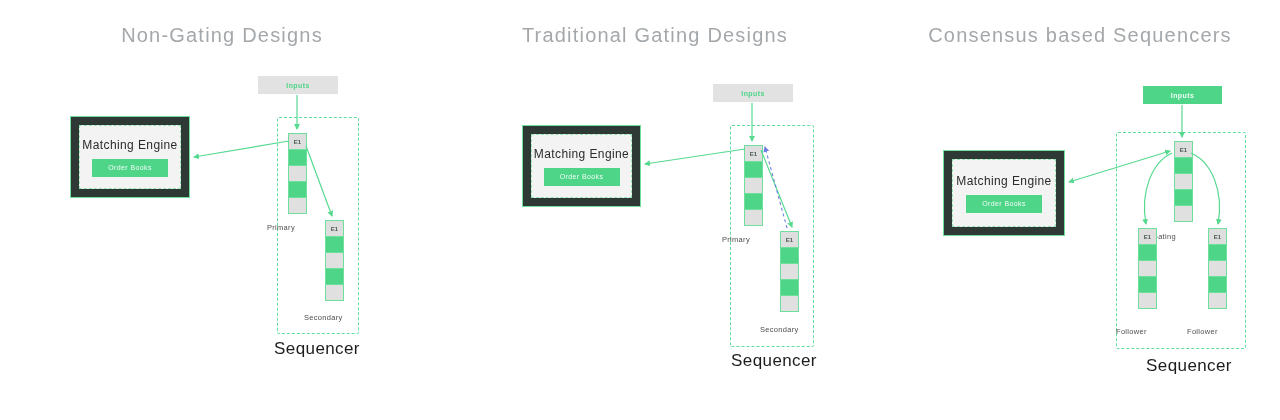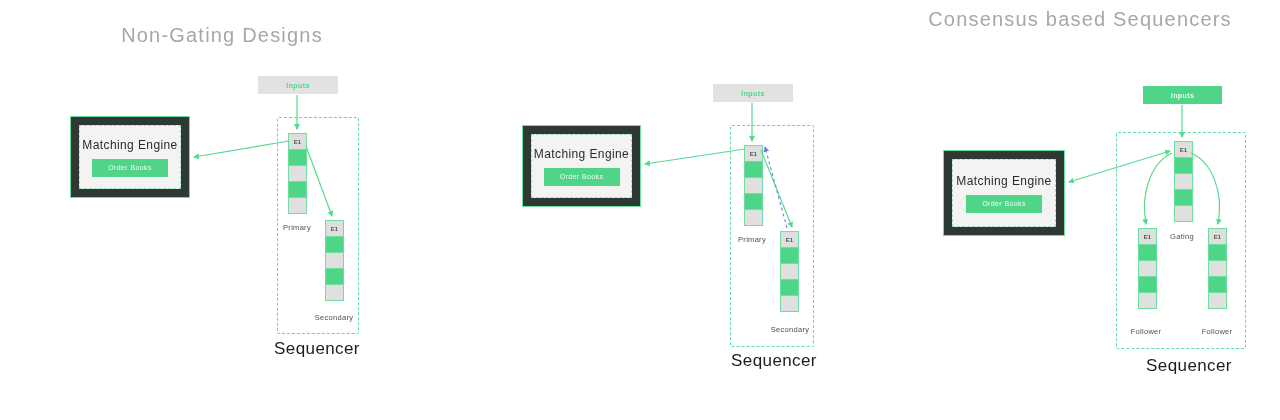--- a/index.html
+++ b/index.html
@@ -31,21 +31,21 @@
 
   
   .stack{position:absolute;width:19px;display:flex;flex-direction:column;}
   .cell{width:19px;height:17px;border:1px solid var(--green-border);margin-top:-1px;}
   .cell:first-child{margin-top:0;}
   .cell.gray{background:var(--gray-cell);}
   .cell.green{background:var(--green);}
   .cell.e1{background:#dedede;display:flex;align-items:center;justify-content:center;
            font-size:6px;color:#4a5a52;font-weight:700;letter-spacing:.2px;}
 
-  .stack-label{position:absolute;width:60px;text-align:center;font-size:7.5px;color:#4f4f4f;letter-spacing:.3px;}
+  .stack-label{position:absolute;width:60px;text-align:left;font-size:7.5px;color:#4f4f4f;letter-spacing:.3px;}
   .seq-label{position:absolute;width:160px;text-align:center;font-size:17px;font-weight:500;
              color:#1d1d1d;letter-spacing:.4px;}
 
   
   #arrows{position:absolute;left:0;top:0;pointer-events:none;}
   .arrow{stroke:var(--arrow-green);stroke-width:1.2;fill:none;}
   .arrow-blue{stroke:var(--blue-dashed);stroke-width:1.1;fill:none;stroke-dasharray:3 3;}
   .mk-green{fill:var(--arrow-green);}
   .mk-blue{fill:var(--blue-dashed);}
 </style>
@@ -80,20 +80,21 @@
       <div class="cell e1">E1</div>
       <div class="cell green"></div>
       <div class="cell gray"></div>
       <div class="cell green"></div>
       <div class="cell gray"></div>
     </div>
   <div class="stack-label" style="left:304px;top:313px;">Secondary</div>
 
   <div class="seq-label" style="left:237px;top:339px;">Sequencer</div>
 
+  <div class="panel-title" style="left:475px;top:24px;width:360px;">Traditional Gating Designs</div>
 
   <div class="inputs gray" style="left:713px;top:84px;width:80px;">Inputs</div>
 
   <div class="engine" style="left:522px;top:125px;width:119px;height:82px;">
     <div class="engine-inner">
       <div class="engine-title">Matching Engine</div>
       <div class="engine-btn">Order Books</div>
     </div>
   </div>
 
@@ -112,21 +113,21 @@
       <div class="cell e1">E1</div>
       <div class="cell green"></div>
       <div class="cell gray"></div>
       <div class="cell green"></div>
       <div class="cell gray"></div>
     </div>
   <div class="stack-label" style="left:760px;top:325px;">Secondary</div>
 
   <div class="seq-label" style="left:694px;top:351px;">Sequencer</div>
 
-  <div class="panel-title" style="left:900px;top:8px;width:360px;">Consensus based Sequencers</div>
+  <div class="panel-title" style="left:900px;top:24px;width:360px;">Consensus based Sequencers</div>
 
   <div class="inputs green" style="left:1143px;top:86px;width:79px;">Inputs</div>
 
   <div class="engine" style="left:943px;top:150px;width:122px;height:86px;">
     <div class="engine-inner">
       <div class="engine-title">Matching Engine</div>
       <div class="engine-btn">Order Books</div>
     </div>
   </div>
 

